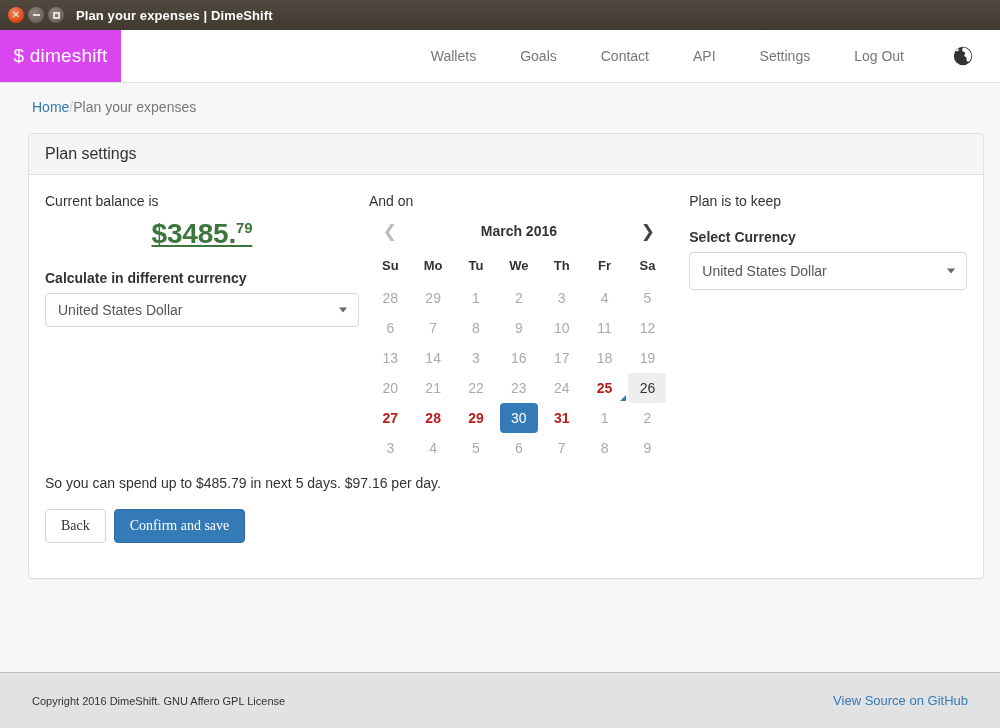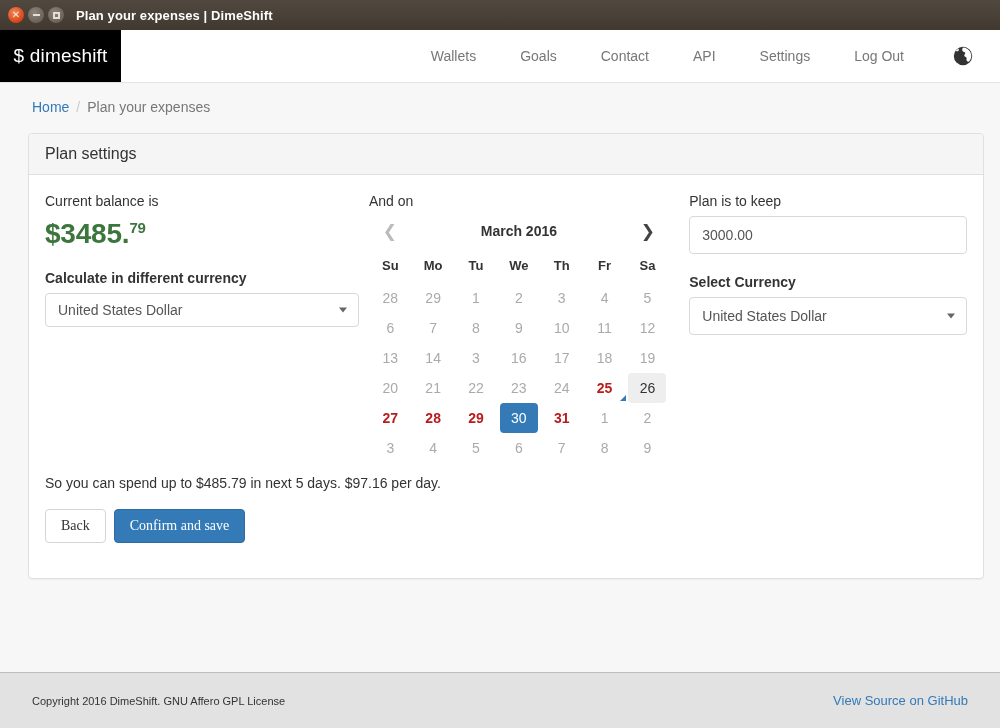--- a/index.html
+++ b/index.html
@@ -32,21 +32,21 @@
   }
 
   
   .navbar {
     height: 53px; background: #ffffff;
     border-bottom: 1px solid #e3e3e3;
     display: flex; align-items: stretch;
     position: relative;
   }
   .brand {
-    background: #000000; color: #ffffff;
+    background: #d946ef; color: #ffffff;
     display: flex; align-items: center; justify-content: center;
     width: 121px; font-size: 19px; letter-spacing: .2px;
   }
   .nav-links {
     margin-left: auto; display: flex; align-items: center;
     padding-right: 14px; gap: 16px;
   }
   .nav-link {
     color: #777777; font-size: 14px;
     padding: 0 14px; line-height: 53px;
@@ -54,21 +54,21 @@
   }
   .globe-wrap { padding: 0 12px 0 18px; display: flex; align-items: center; cursor: pointer; }
   .globe { width: 22px; height: 22px; }
 
   
   .container { width: 968px; margin: 0 auto; }
 
   .breadcrumb {
     padding: 16px 16px 14px 16px;
     font-size: 14px; color: #777777;
-    display: flex; align-items: center; gap: 7px;
+    display: flex; align-items: center; 
   }
   .breadcrumb a { color: #337ab7; text-decoration: none; cursor: pointer; }
   .breadcrumb .sep { color: #cccccc; }
 
   
   .panel {
     background: #ffffff;
     border: 1px solid #e0e0e0;
     border-radius: 4px;
     box-shadow: 0 1px 1px rgba(0,0,0,.04);
@@ -85,26 +85,27 @@
 
   .cols { display: flex; }
   .col-left { width: 340px; padding-right: 10px; }
   .col-mid { width: 320px; }
   .col-right { width: 308px; padding-left: 16px; }
 
   .lbl { font-size: 14px; color: #333333; margin-bottom: 7px; display: block; }
   .lbl-b { font-size: 14px; color: #333333; font-weight: bold; margin: 20px 0 7px 0; display: block; }
 
   .balance {
-    text-align: left;
+    text-align: center;
     color: #3c763d;
     font-weight: bold;
     font-size: 28px;
     margin: 9px 0 4px 0;
     letter-spacing: -.2px;
+    text-decoration: underline;
   }
   .balance sup { font-size: 15px; vertical-align: super; font-weight: bold; }
 
   
   .select-ctl, .input-ctl {
     width: 100%; height: 34px;
     border: 1px solid #d8d8d8; border-radius: 4px;
     background: #ffffff;
     font-size: 14px; color: #555555;
     padding: 0 12px;
@@ -394,23 +395,20 @@
                 </div>
                 <div class="dcell muted">
                   <span>9</span>
                 </div>
               </div>
           </div>
         </div>
 
         <div class="col-right">
           <span class="lbl">Plan is to keep</span>
-          <div class="input-ctl">
-            <span>3000.00</span>
-          </div>
           <span class="lbl-b">Select Currency</span>
           <div class="select-ctl">
             <span>United States Dollar</span>
             <span class="caret"></span>
           </div>
         </div>
 
       </div>
 
       <div class="summary">So you can spend up to $485.79 in next 5 days. $97.16 per day.</div>

